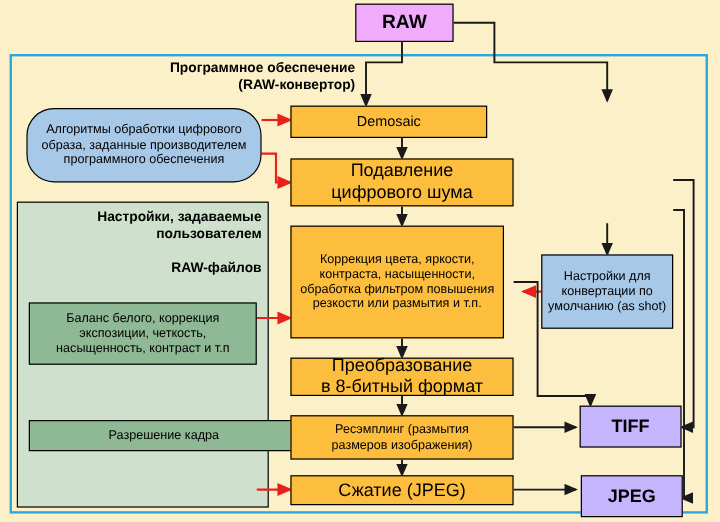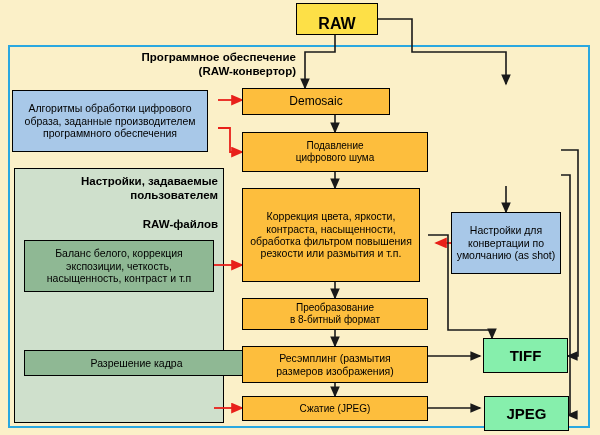--- a/index.html
+++ b/index.html
@@ -29,29 +29,28 @@
   .orange {
     background: #fdbe3d;
   }
   .blue {
     background: #a8c8e8;
   }
   .green {
     background: #8fb894;
   }
   .pink {
-    background: #86efac;
+    background: #c4b5fd;
     font-weight: bold;
     font-size: 15px;
   }
   .raw {
-    background: #fde047;
+    background: #f0abfc;
     font-weight: bold;
     font-size: 16px;
-    align-items: flex-end;
   }
   .swpanel {
     position: absolute;
     box-sizing: border-box;
     border: 2px solid #2aa8e0;
     background: transparent;
   }
   .userpanel {
     position: absolute;
     box-sizing: border-box;
@@ -59,21 +58,21 @@
     background: #cfe0cc;
   }
   .paneltitle {
     position: absolute;
     font-weight: bold;
     font-size: 11.5px;
     line-height: 1.25;
     color: #000;
     text-align: right;
   }
-  .t11 { font-size: 10px; }
+  .t11 { font-size: 15px; }
   .t105 { font-size: 10.5px; }
   .t12 { font-size: 12px; }
   svg.arrows {
     position: absolute;
     left: 0;
     top: 0;
     width: 600px;
     height: 435px;
     pointer-events: none;
   }
@@ -144,43 +143,43 @@
 
     <path d="M428,408 L480,408" stroke="#1a1a1a" stroke-width="1.6" fill="none" marker-end="url(#ah-black)"></path>
 
     <path d="M428,235 L448,235 L448,330 L492,330 L492,338" stroke="#1a1a1a" stroke-width="1.6" fill="none" marker-end="url(#ah-black)"></path>
   </svg>
 
   <div class="box raw" style="left:296px; top:3px; width:82px; height:32px;">
     <span>RAW</span>
   </div>
 
-  <div class="box blue t105" style="left:12px; top:90px; width:196px; height:62px; padding:3px 5px;">
+  <div class="box blue t105" style="left:22px; top:90px; width:196px; height:62px; padding:3px 5px;border-radius:23px;">
     <span>Алгоритмы обработки цифрового образа, заданные производителем программного обеспечения</span>
   </div>
 
-  <div class="box orange t12" style="left:242px; top:88px; width:148px; height:27px;">
+  <div class="box orange t12" style="left:242px; top:88px; width:164px; height:27px;">
     <span>Demosaic</span>
   </div>
 
   <div class="box orange t11" style="left:242px; top:132px; width:186px; height:40px; white-space:pre-line;">
     <span>Подавление
 цифрового шума</span>
   </div>
 
   <div class="box orange t105" style="left:242px; top:188px; width:178px; height:94px; padding:3px 6px;">
     <span>Коррекция цвета, яркости, контраста, насыщенности, обработка фильтром повышения резкости или размытия и т.п.</span>
   </div>
 
 
   <div class="box blue t105" style="left:451px; top:212px; width:110px; height:62px; padding:3px 4px;text-align:center;">
     <span>Настройки для конвертации по умолчанию (as shot)</span>
   </div>
 
-  <div class="box green t105" style="left:24px; top:240px; width:190px; height:52px; padding:3px 5px;">
+  <div class="box green t105" style="left:24px; top:252px; width:190px; height:52px; padding:3px 5px;">
     <span>Баланс белого, коррекция экспозиции, четкость, насыщенность, контраст и т.п</span>
   </div>
 
   <div class="box orange t11" style="left:242px; top:298px; width:186px; height:32px; white-space:pre-line;">
     <span>Преобразование
 в 8-битный формат</span>
   </div>
 
   <div class="box green t105" style="left:24px; top:350px; width:225px; height:26px;">
     <span>Разрешение кадра</span>

